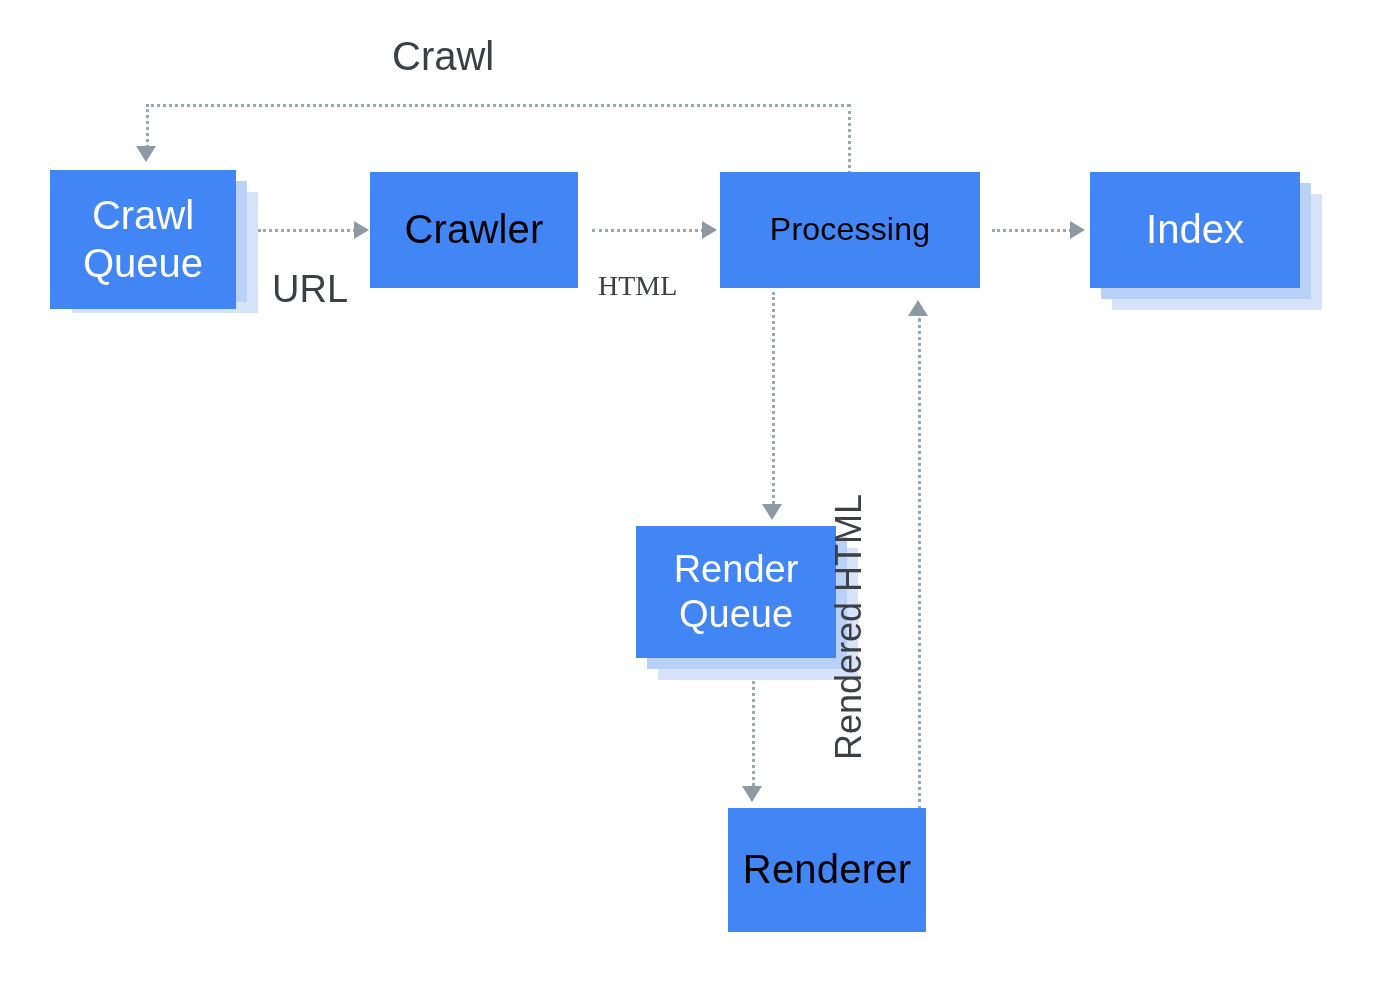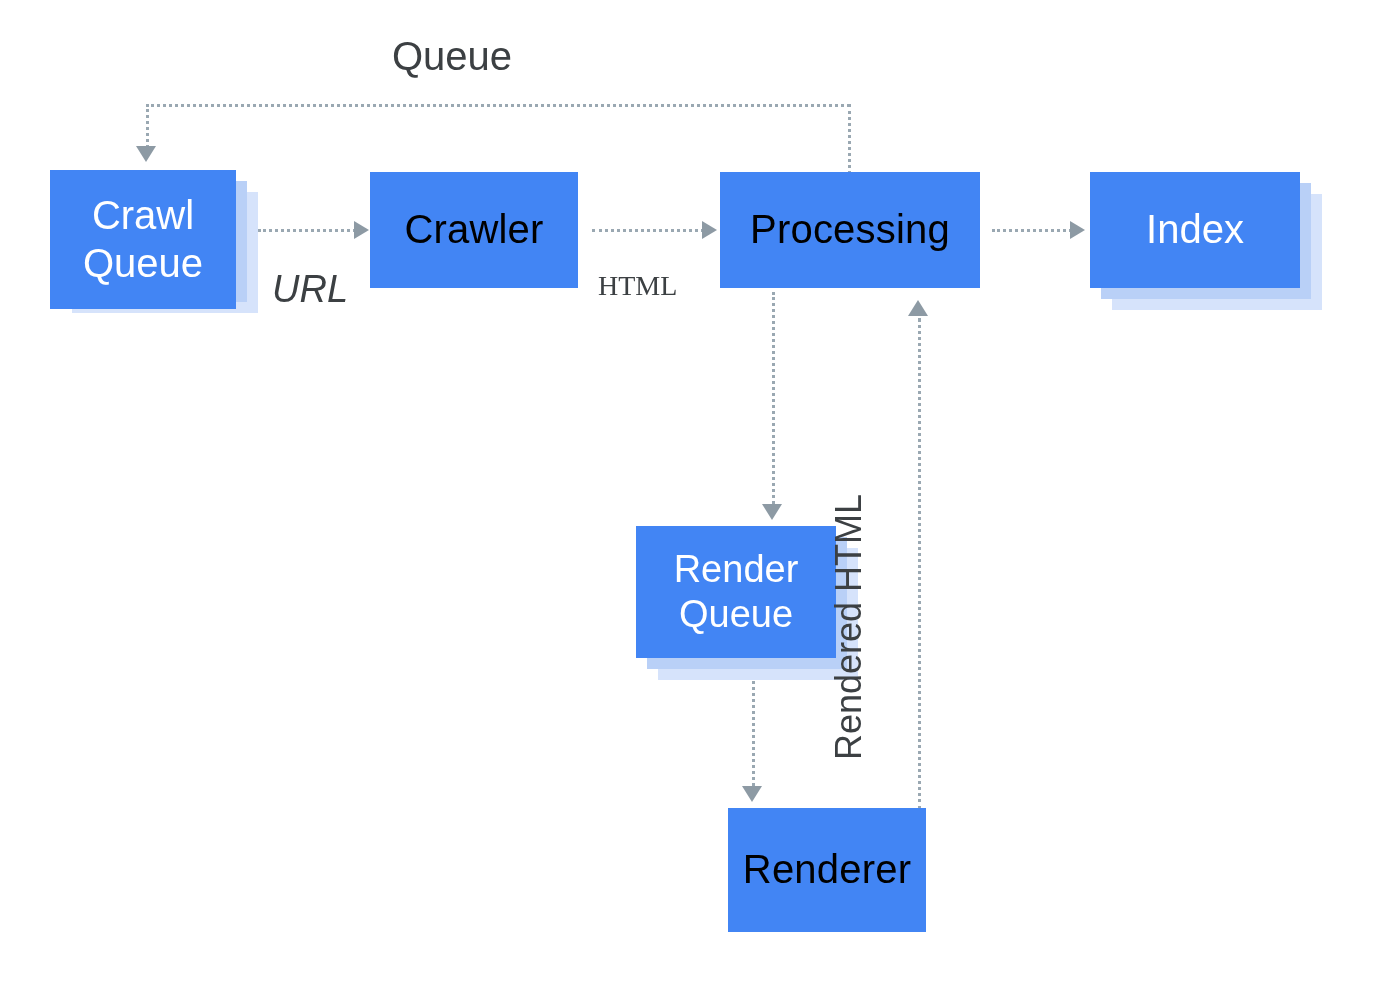--- a/index.html
+++ b/index.html
@@ -140,42 +140,42 @@
 
   <div class="dot-v" style="left:772px; top:292px; height:212px;"></div>
   <div class="arrow down" style="left:762px; top:504px;"></div>
 
   <div class="dot-v" style="left:752px; top:668px; height:118px;"></div>
   <div class="arrow down" style="left:742px; top:786px;"></div>
 
   <div class="dot-v" style="left:918px; top:318px; height:492px;"></div>
   <div class="arrow up" style="left:908px; top:300px;"></div>
 
-  <div class="edge-label" style="left:392px; top:34px; font-size:40px;">Queue</div>
+  <div class="edge-label" style="left:392px; top:34px; font-size:40px;">Crawl</div>
 
-  <div class="edge-label" style="left:272px; top:268px; font-size:38px;font-style:italic;">URL</div>
+  <div class="edge-label" style="left:272px; top:268px; font-size:38px;">URL</div>
 
   <div class="edge-label" style="left:598px; top:270px; font-size:28px;font-family:Liberation Serif, serif;">HTML</div>
 
   <div class="edge-label vertical" style="left:870px; top:718px; font-size:36px;">Rendered HTML</div>
 
   <div class="stack-wrap" style="left:50px; top:170px; width:208px; height:143px;">
     <div class="plate back2" style="left:22px; top:22px; width:186px; height:121px;"></div>
     <div class="plate back1" style="left:11px; top:11px; width:186px; height:121px;"></div>
     <div class="plate front" style="left:0px; top:0px; width:186px; height:139px; font-size:40px;">
       <span class="node-label">Crawl
 Queue</span>
     </div>
   </div>
 
   <div class="node flat" style="left:370px; top:172px; width:208px; height:116px; font-size:40px;">
     <span class="node-label">Crawler</span>
   </div>
 
-  <div class="node flat" style="left:720px; top:172px; width:260px; height:116px; font-size:40px;">
+  <div class="node flat" style="left:720px; top:172px; width:260px; height:116px; font-size:32px;">
     <span class="node-label">Processing</span>
   </div>
 
   <div class="stack-wrap" style="left:1090px; top:172px; width:232px; height:138px;padding-left:37px;">
     <div class="plate back2" style="left:22px; top:22px; width:210px; height:116px;"></div>
     <div class="plate back1" style="left:11px; top:11px; width:210px; height:116px;"></div>
     <div class="plate front" style="left:0px; top:0px; width:210px; height:116px; font-size:40px;">
       <span class="node-label">Index</span>
     </div>
   </div>

